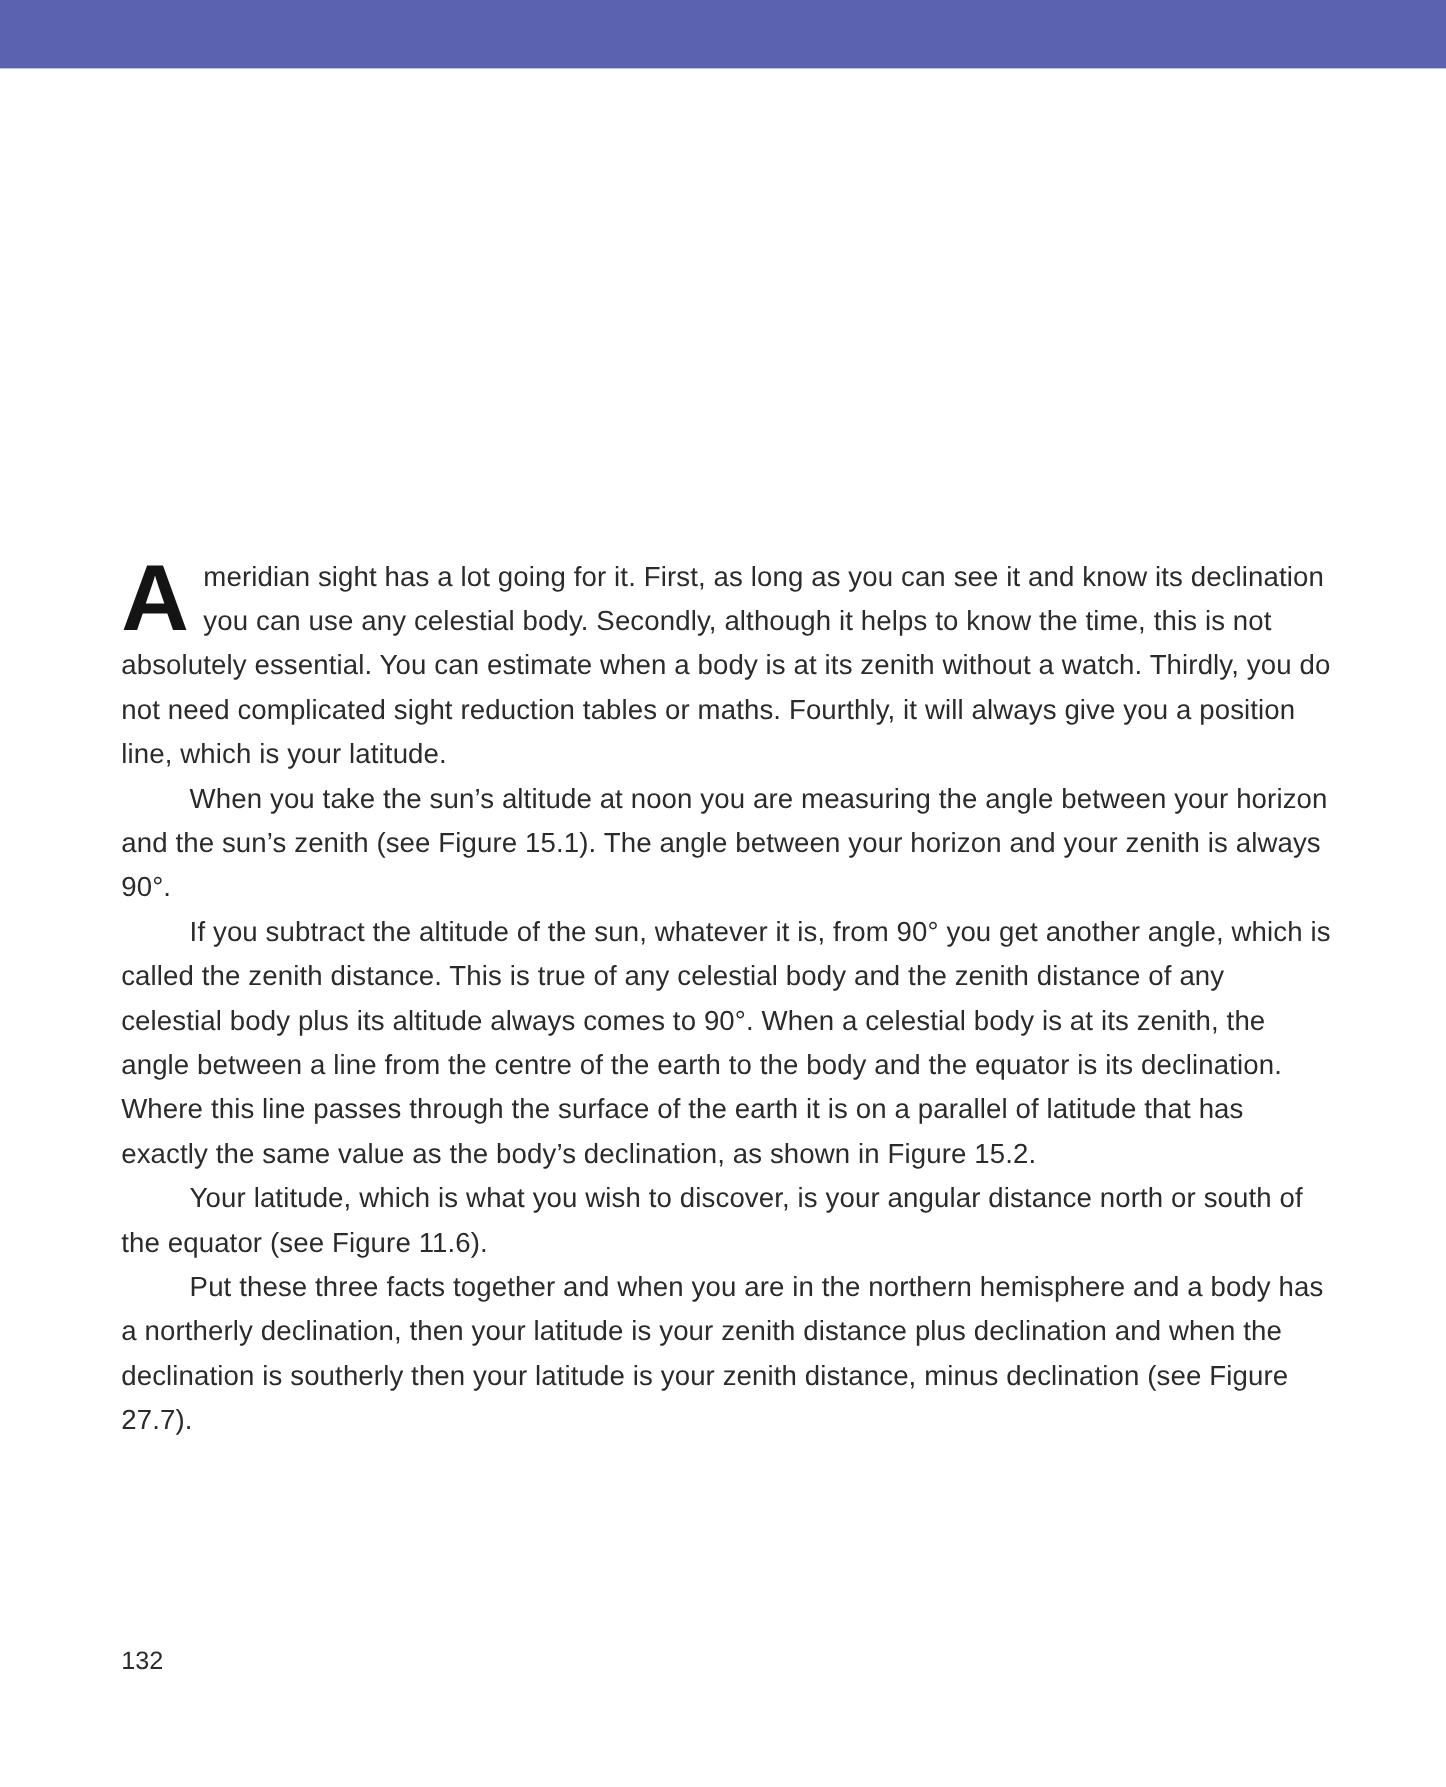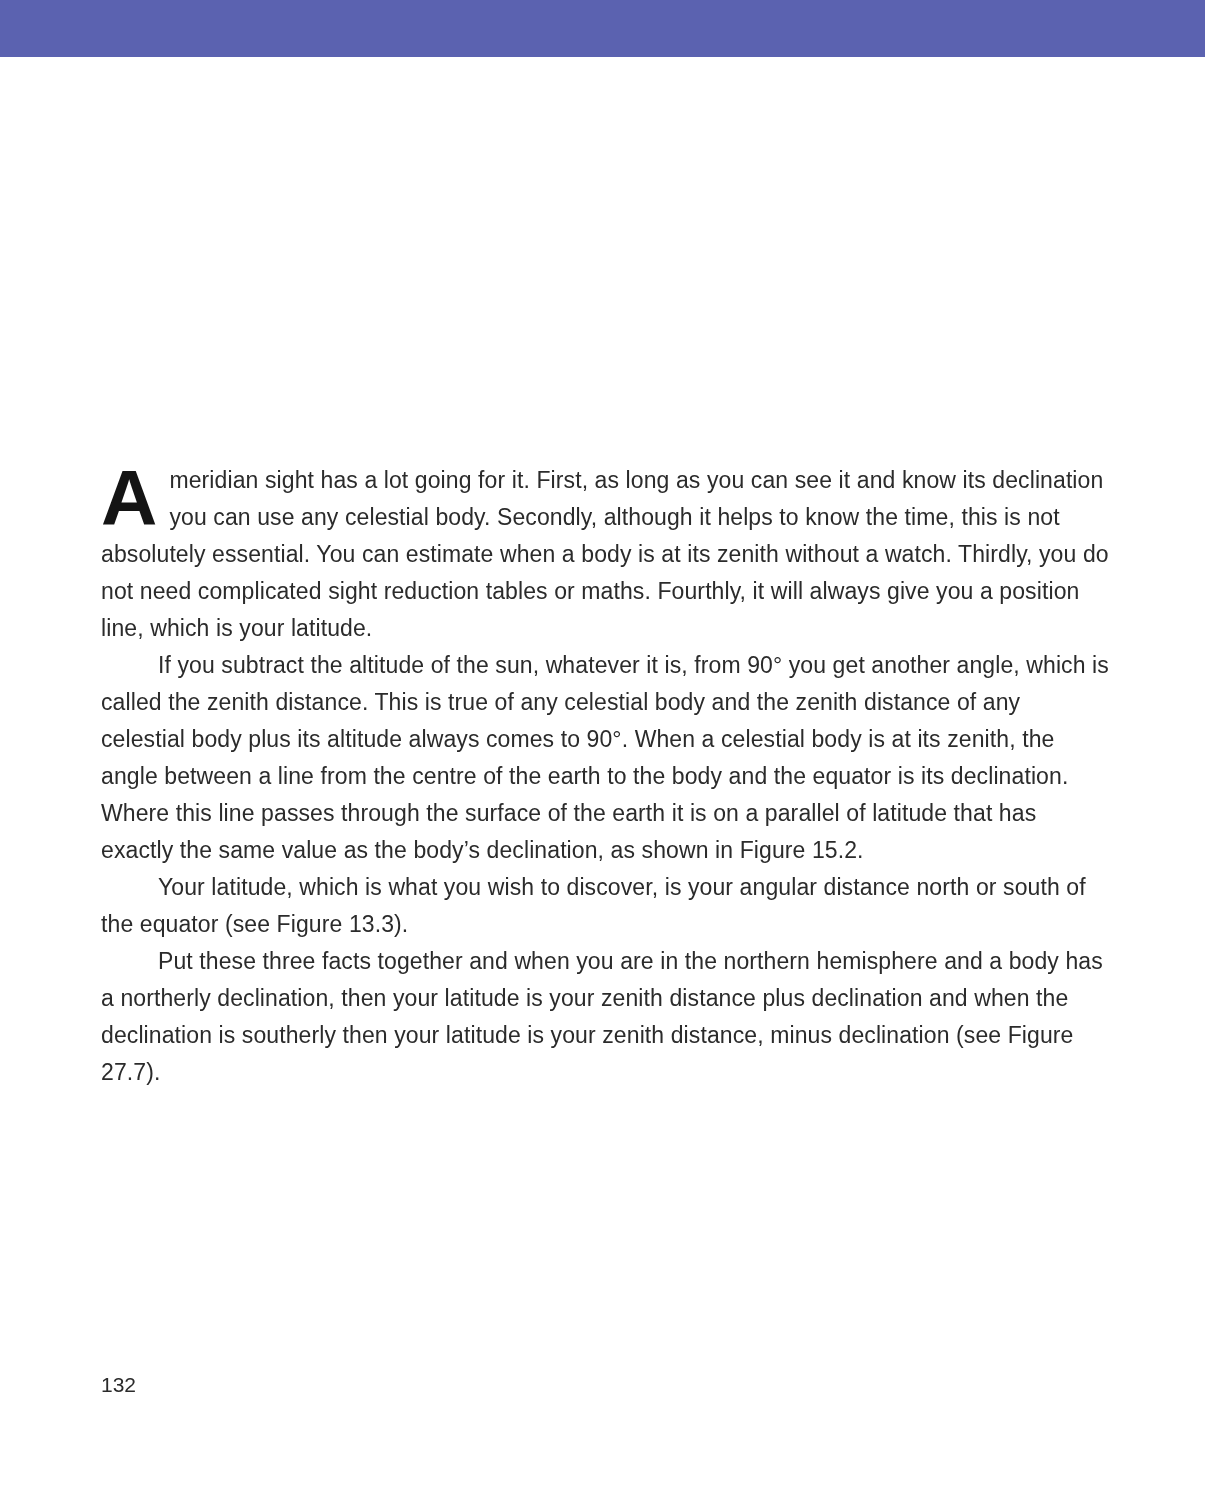--- a/index.html
+++ b/index.html
@@ -65,27 +65,30 @@
 <div class="page" style="background: rgb(255, 255, 255); color: rgb(43, 43, 43);">
 
   <div class="header-band" style="background: rgb(91, 98, 176);"></div>
 
   <div class="text-block">
 
     <p class="para first">
       <span class="dropcap">A</span><span>meridian sight has a lot going for it. First, as long as you can see it and know its declination you can use any celestial body. Secondly, although it helps to know the time, this is not absolutely essential. You can estimate when a body is at its zenith without a watch. Thirdly, you do not need complicated sight reduction tables or maths. Fourthly, it will always give you a position line, which is your latitude.</span>
     </p>
 
+    <p class="para">
+      <span>When you take the sun’s altitude at noon you are measuring the angle between your horizon and the sun’s zenith (see Figure 15.1). The angle between your horizon and your zenith is always 90°.</span>
+    </p>
 
     <p class="para">
       <span>If you subtract the altitude of the sun, whatever it is, from 90° you get another angle, which is called the zenith distance. This is true of any celestial body and the zenith distance of any celestial body plus its altitude always comes to 90°. When a celestial body is at its zenith, the angle between a line from the centre of the earth to the body and the equator is its declination. Where this line passes through the surface of the earth it is on a parallel of latitude that has exactly the same value as the body’s declination, as shown in Figure 15.2.</span>
     </p>
 
     <p class="para">
-      <span>Your latitude, which is what you wish to discover, is your angular distance north or south of the equator (see Figure 13.3).</span>
+      <span>Your latitude, which is what you wish to discover, is your angular distance north or south of the equator (see Figure 11.6).</span>
     </p>
 
     <p class="para">
       <span>Put these three facts together and when you are in the northern hemisphere and a body has a northerly declination, then your latitude is your zenith distance plus declination and when the declination is southerly then your latitude is your zenith distance, minus declination (see Figure 27.7).</span>
     </p>
 
   </div>
 
   <div class="page-number">132</div>
 

